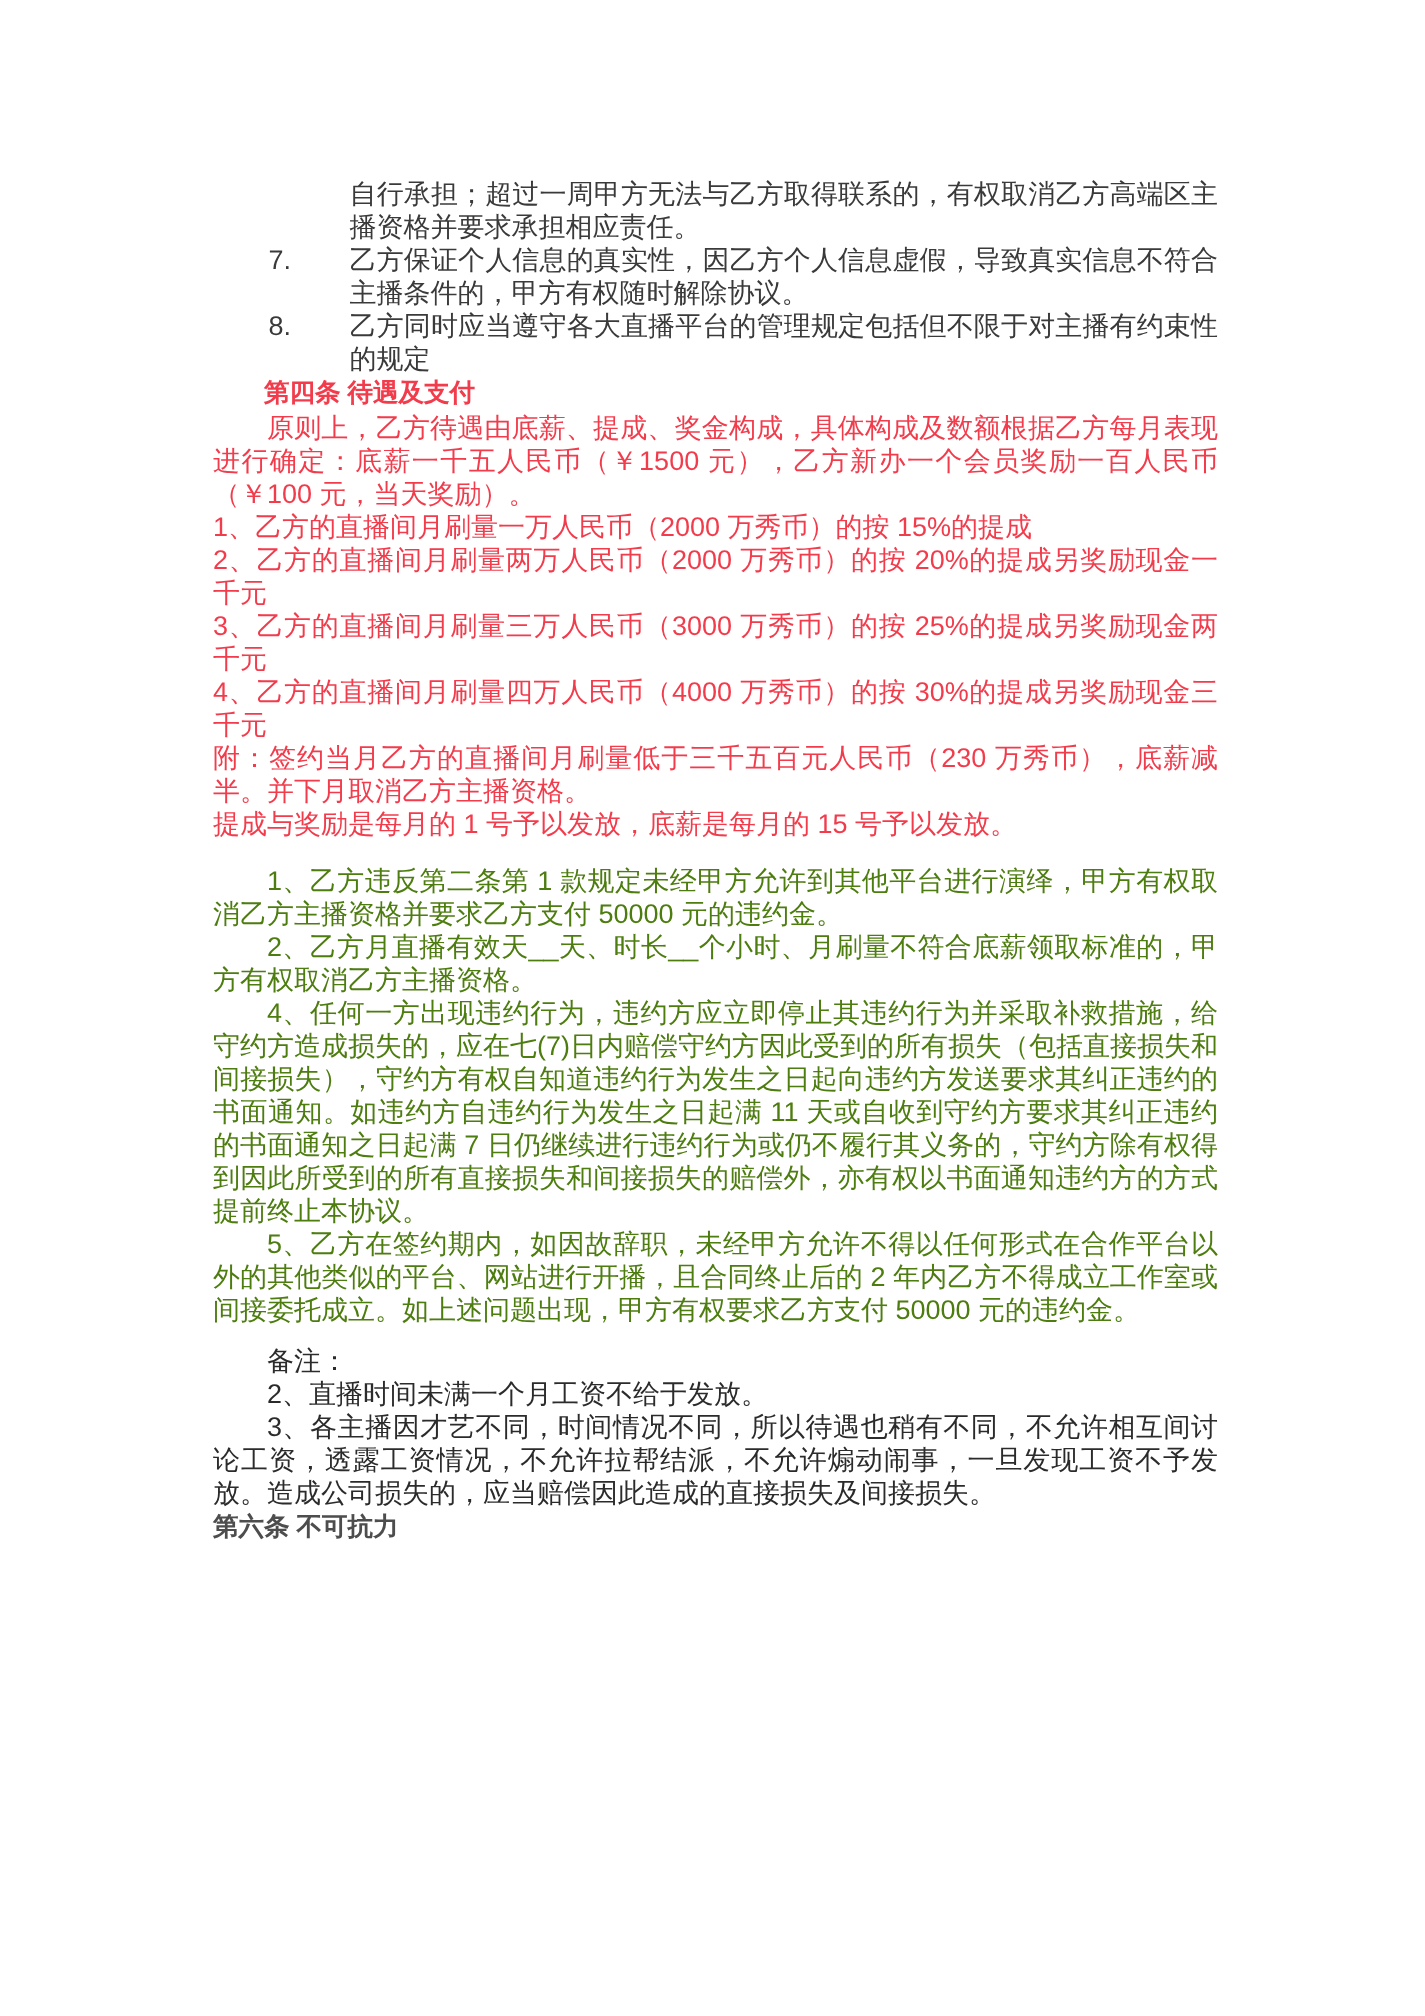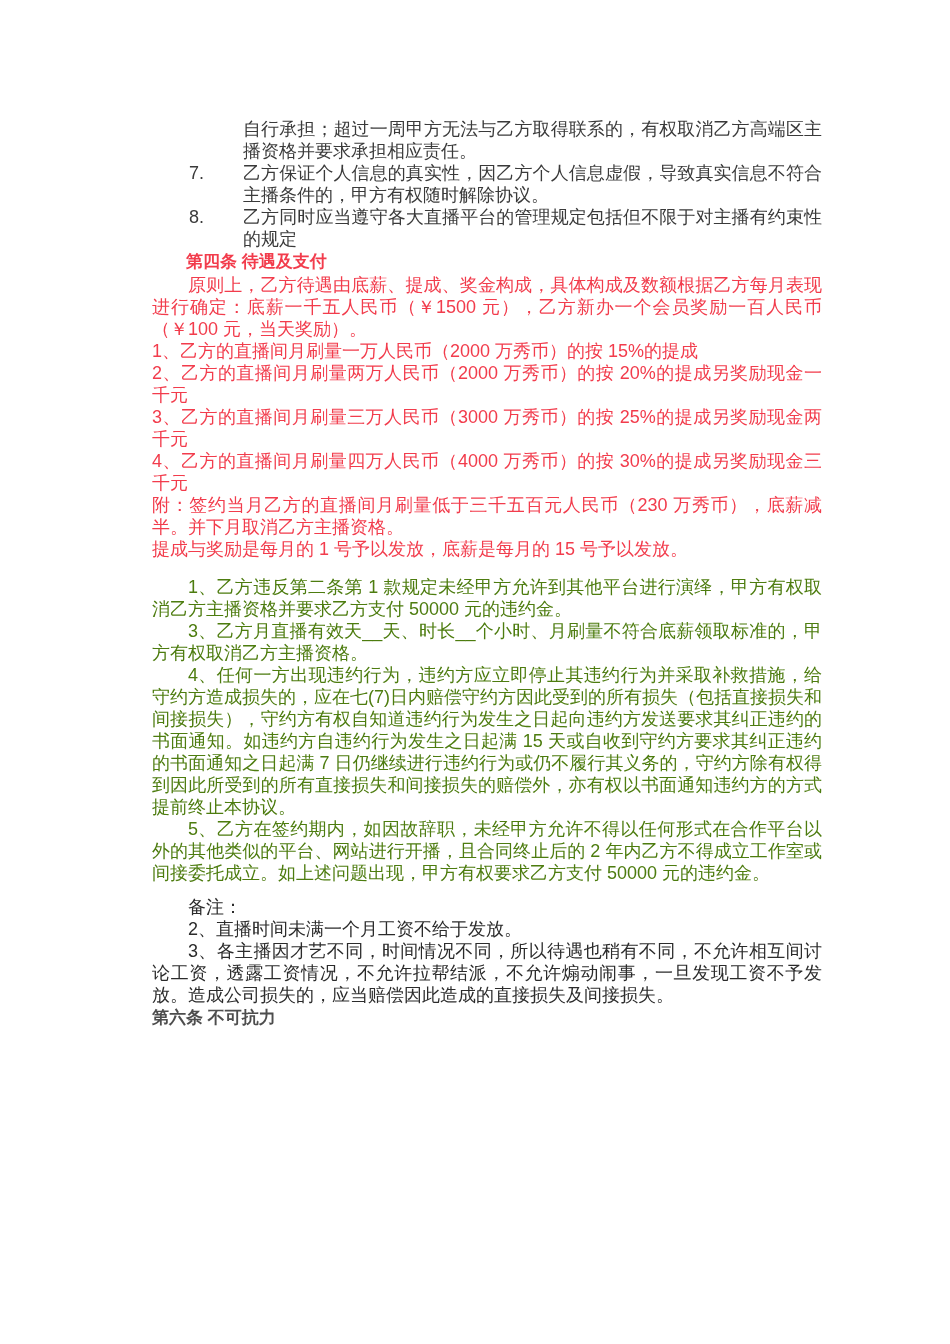--- a/index.html
+++ b/index.html
@@ -5,21 +5,21 @@
   html,body{margin:0;padding:0;background:#ffffff;}
   .page{
     position:relative;
     width:950px;height:1344px;
     background:#ffffff;
     font-family:"Liberation Sans","DejaVu Sans",sans-serif;
     overflow:hidden;
   }
   .content{
     position:absolute;
-    left:152px;top:118px;
+    left:142px;top:118px;
     width:670px;
     font-size:18px;
     line-height:22px;
     text-align:justify;
     color:#1f1f1f;
   }
   .content p{margin:0;}
 
   
   .top-list{margin-left:91px;color:#3a3a3a;}
@@ -67,22 +67,22 @@
     <p class="hd hd-red">第四条  待遇及支付</p>
     <p class="red intro">原则上，乙方待遇由底薪、提成、奖金构成，具体构成及数额根据乙方每月表现进行确定：底薪一千五人民币（￥1500 元），乙方新办一个会员奖励一百人民币（￥100 元，当天奖励）。</p>
     <p class="red tier">1、乙方的直播间月刷量一万人民币（2000 万秀币）的按 15%的提成</p>
     <p class="red tier">2、乙方的直播间月刷量两万人民币（2000 万秀币）的按 20%的提成另奖励现金一千元</p>
     <p class="red tier">3、乙方的直播间月刷量三万人民币（3000 万秀币）的按 25%的提成另奖励现金两千元</p>
     <p class="red tier">4、乙方的直播间月刷量四万人民币（4000 万秀币）的按 30%的提成另奖励现金三千元</p>
     <p class="red appendix">附：签约当月乙方的直播间月刷量低于三千五百元人民币（230 万秀币），底薪减半。并下月取消乙方主播资格。</p>
     <p class="red payday">提成与奖励是每月的 1 号予以发放，底薪是每月的 15 号予以发放。</p>
 
     <p class="clause first">1、乙方违反第二条第 1 款规定未经甲方允许到其他平台进行演绎，甲方有权取消乙方主播资格并要求乙方支付 50000 元的违约金。</p>
-    <p class="clause">3、乙方月直播有效天__天、时长__个小时、月刷量不符合底薪领取标准的，甲方有权取消乙方主播资格。</p>
-    <p class="clause">4、任何一方出现违约行为，违约方应立即停止其违约行为并采取补救措施，给守约方造成损失的，应在七(7)日内赔偿守约方因此受到的所有损失（包括直接损失和间接损失），守约方有权自知道违约行为发生之日起向违约方发送要求其纠正违约的书面通知。如违约方自违约行为发生之日起满 15 天或自收到守约方要求其纠正违约的书面通知之日起满 7 日仍继续进行违约行为或仍不履行其义务的，守约方除有权得到因此所受到的所有直接损失和间接损失的赔偿外，亦有权以书面通知违约方的方式提前终止本协议。</p>
+    <p class="clause">2、乙方月直播有效天__天、时长__个小时、月刷量不符合底薪领取标准的，甲方有权取消乙方主播资格。</p>
+    <p class="clause">4、任何一方出现违约行为，违约方应立即停止其违约行为并采取补救措施，给守约方造成损失的，应在七(7)日内赔偿守约方因此受到的所有损失（包括直接损失和间接损失），守约方有权自知道违约行为发生之日起向违约方发送要求其纠正违约的书面通知。如违约方自违约行为发生之日起满 11 天或自收到守约方要求其纠正违约的书面通知之日起满 7 日仍继续进行违约行为或仍不履行其义务的，守约方除有权得到因此所受到的所有直接损失和间接损失的赔偿外，亦有权以书面通知违约方的方式提前终止本协议。</p>
     <p class="clause">5、乙方在签约期内，如因故辞职，未经甲方允许不得以任何形式在合作平台以外的其他类似的平台、网站进行开播，且合同终止后的 2 年内乙方不得成立工作室或间接委托成立。如上述问题出现，甲方有权要求乙方支付 50000 元的违约金。</p>
 
     <div class="remarks">
       <p>备注：</p>
       <p>2、直播时间未满一个月工资不给于发放。</p>
       <p>3、各主播因才艺不同，时间情况不同，所以待遇也稍有不同，不允许相互间讨论工资，透露工资情况，不允许拉帮结派，不允许煽动闹事，一旦发现工资不予发放。造成公司损失的，应当赔偿因此造成的直接损失及间接损失。</p>
     </div>
 
     <p class="hd hd-gray">第六条  不可抗力</p>
 

